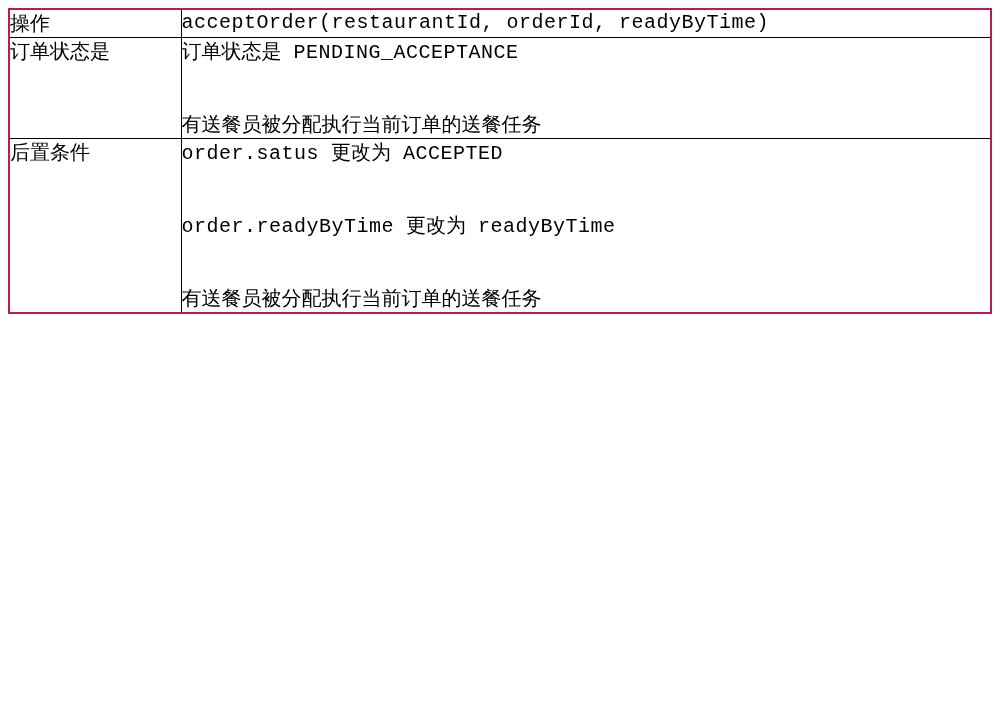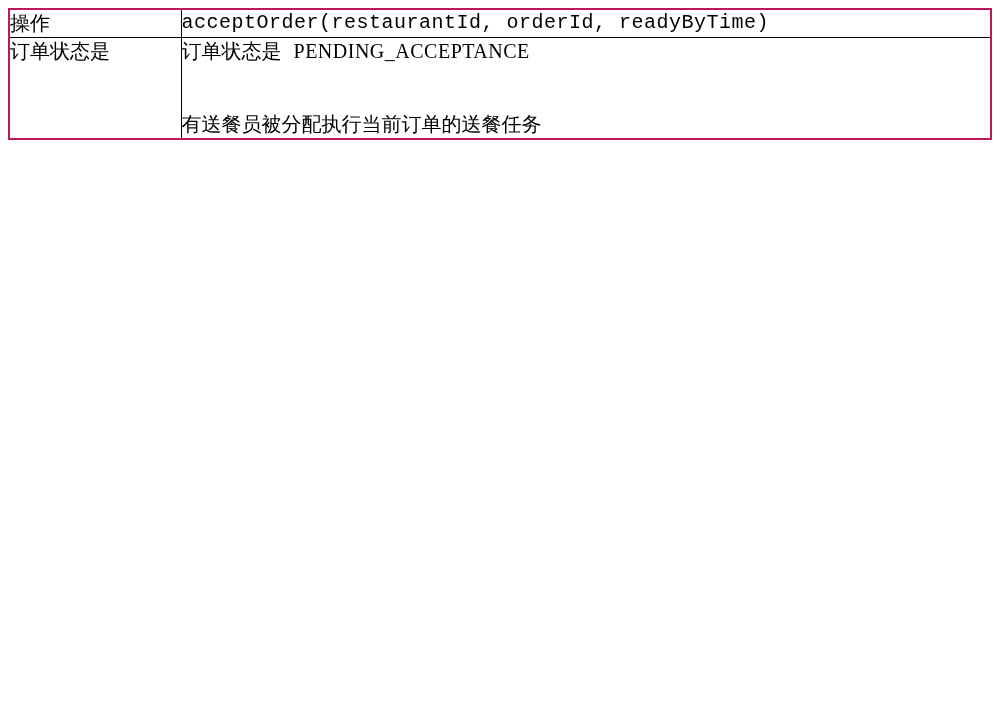--- a/index.html
+++ b/index.html
@@ -43,21 +43,21 @@
     .para {
       margin-bottom: 46px;
     }
     .para:last-child {
       margin-bottom: 0;
     }
     .mixed-serif {
       font-family: Liberation Mono, monospace;
     }
     .mixed-mono {
-      font-family: Liberation Serif, serif;
+      font-family: Liberation Mono, monospace;
       letter-spacing: 0.5px;
     }
   </style>
 </head>
 <body>
 
 <table class="spec-table">
   <tbody>
       <tr>
     <td class="label-cell">操作</td>
@@ -67,14 +67,26 @@
   </tr>
   <tr>
     <td class="label-cell multi-line">订单状态是</td>
     <td class="value-cell multi-line">
       <div class="para">
         <span class="mixed-serif">订单状态是 </span><span class="mixed-mono">PENDING_ACCEPTANCE</span>
       </div>
       <div class="para mixed-serif">有送餐员被分配执行当前订单的送餐任务</div>
     </td>
   </tr>
+  <tr>
+    <td class="label-cell multi-line">后置条件</td>
+    <td class="value-cell multi-line">
+      <div class="para">
+        <span class="mixed-mono">order.satus</span><span class="mixed-serif"> 更改为 </span><span class="mixed-mono">ACCEPTED</span>
+      </div>
+      <div class="para">
+        <span class="mixed-mono">order.readyByTime</span><span class="mixed-serif"> 更改为 </span><span class="mixed-mono">readyByTime</span>
+      </div>
+      <div class="para mixed-serif">有送餐员被分配执行当前订单的送餐任务</div>
+    </td>
+  </tr>
 </tbody>
   </table>
 
 </body></html>

